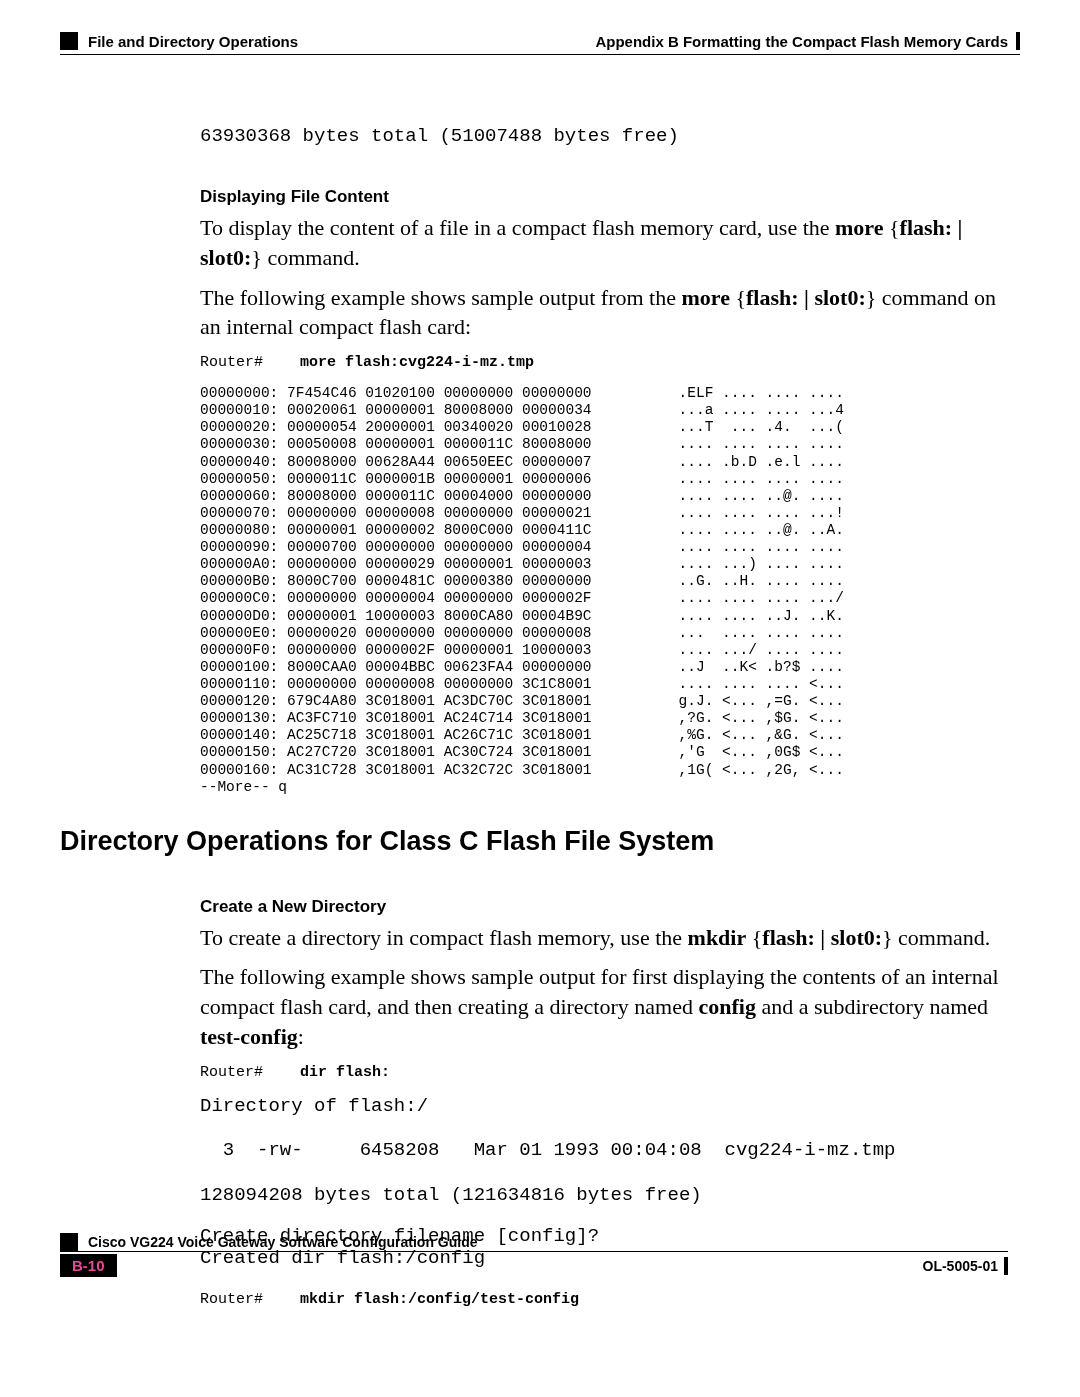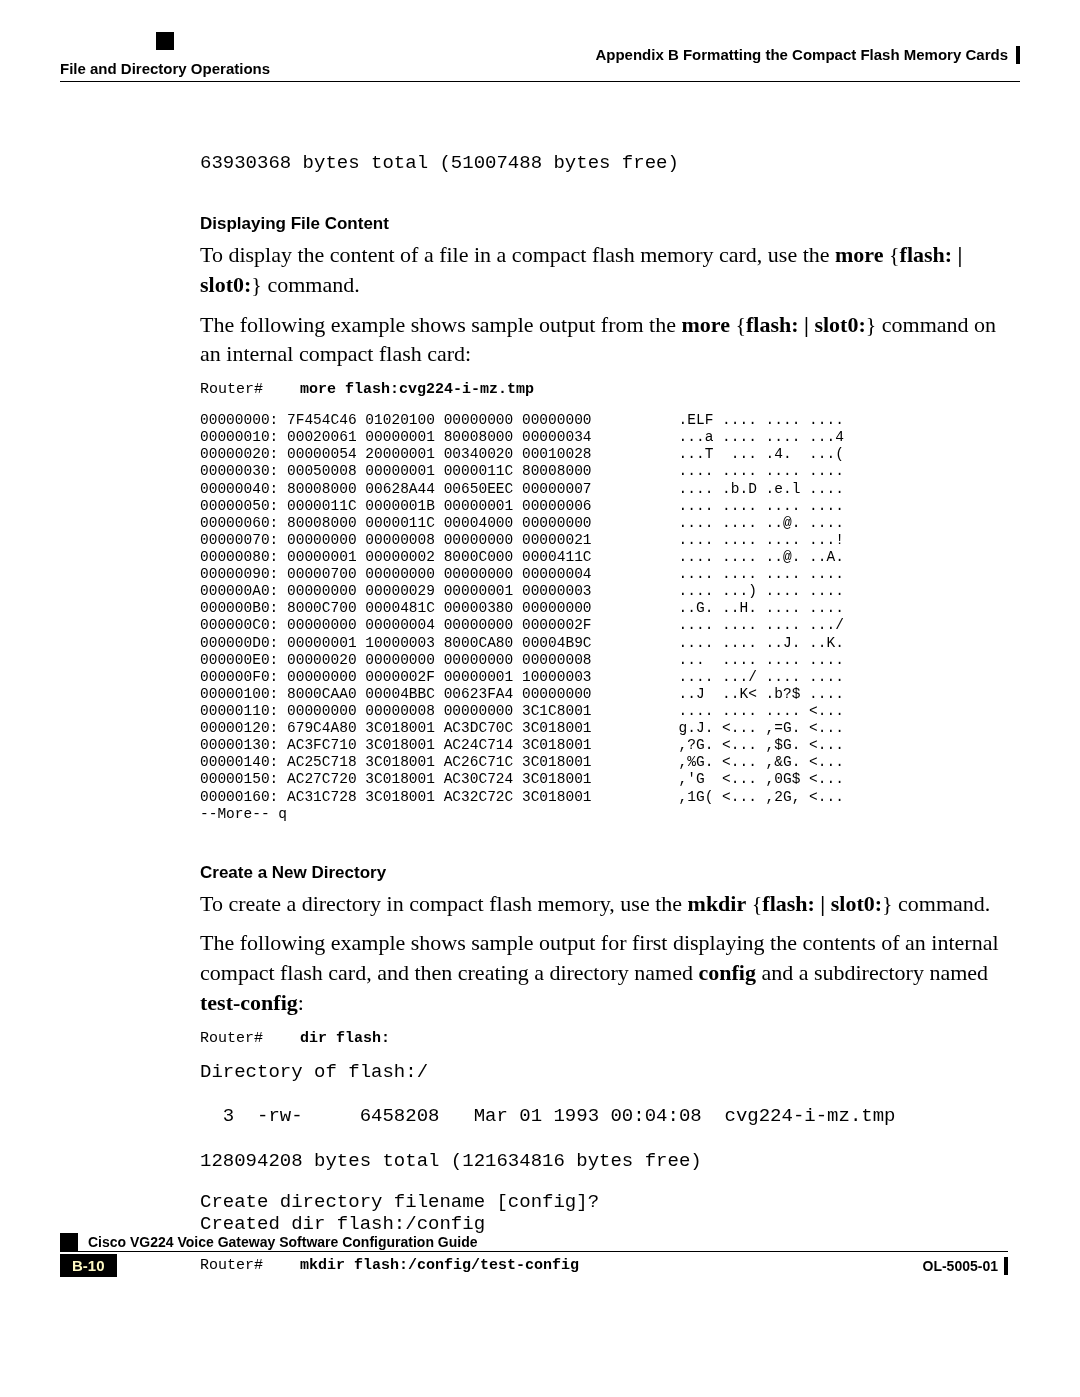--- a/index.html
+++ b/index.html
@@ -22,21 +22,20 @@
     align-items: center;
     font-family: Arial, Helvetica, sans-serif;
     font-weight: bold;
     font-size: 15px;
     margin-bottom: 4px;
   }
   .header-left {
     display: flex;
     align-items: center;
     gap: 10px;
-    flex-direction: column;
   }
   .black-sq {
     width: 18px;
     height: 18px;
     background: #000;
   }
   .header-right {
     display: flex;
     align-items: center;
     gap: 8px;
@@ -119,21 +118,21 @@
   .foot-title-row {
     display: flex;
     align-items: center;
     gap: 10px;
     font-family: Arial, Helvetica, sans-serif;
     font-weight: bold;
     font-size: 14px;
   }
   .page-num-box {
     background: #000;
-    color: #fef9c3;
+    color: #ec4899;
     font-family: Arial, Helvetica, sans-serif;
     font-weight: bold;
     font-size: 15px;
     padding: 3px 12px;
   }
   .foot-right {
     display: flex;
     align-items: center;
     gap: 6px;
   }
@@ -189,20 +188,21 @@
 000000F0: 00000000 0000002F 00000001 10000003          .... .../ .... ....
 00000100: 8000CAA0 00004BBC 00623FA4 00000000          ..J  ..K&lt; .b?$ ....
 00000110: 00000000 00000008 00000000 3C1C8001          .... .... .... &lt;...
 00000120: 679C4A80 3C018001 AC3DC70C 3C018001          g.J. &lt;... ,=G. &lt;...
 00000130: AC3FC710 3C018001 AC24C714 3C018001          ,?G. &lt;... ,$G. &lt;...
 00000140: AC25C718 3C018001 AC26C71C 3C018001          ,%G. &lt;... ,&amp;G. &lt;...
 00000150: AC27C720 3C018001 AC30C724 3C018001          ,'G  &lt;... ,0G$ &lt;...
 00000160: AC31C728 3C018001 AC32C72C 3C018001          ,1G( &lt;... ,2G, &lt;...
 --More-- q</pre>
 
+    <div class="h2-title">Directory Operations for Class C Flash File System</div>
 
     <div class="sub-head">Create a New Directory</div>
 
     <p class="body-text">
       <span>To create a directory in compact flash memory, use the </span><span class="bold">mkdir</span><span> {</span><span class="bold">flash: | slot0:</span><span>} command.</span>
     </p>
 
     <p class="body-text">
       <span>The following example shows sample output for first displaying the contents of an internal compact flash card, and then creating a directory named </span><span class="bold">config</span><span> and a subdirectory named  </span><span class="bold">test-config</span><span>:</span>
     </p>

